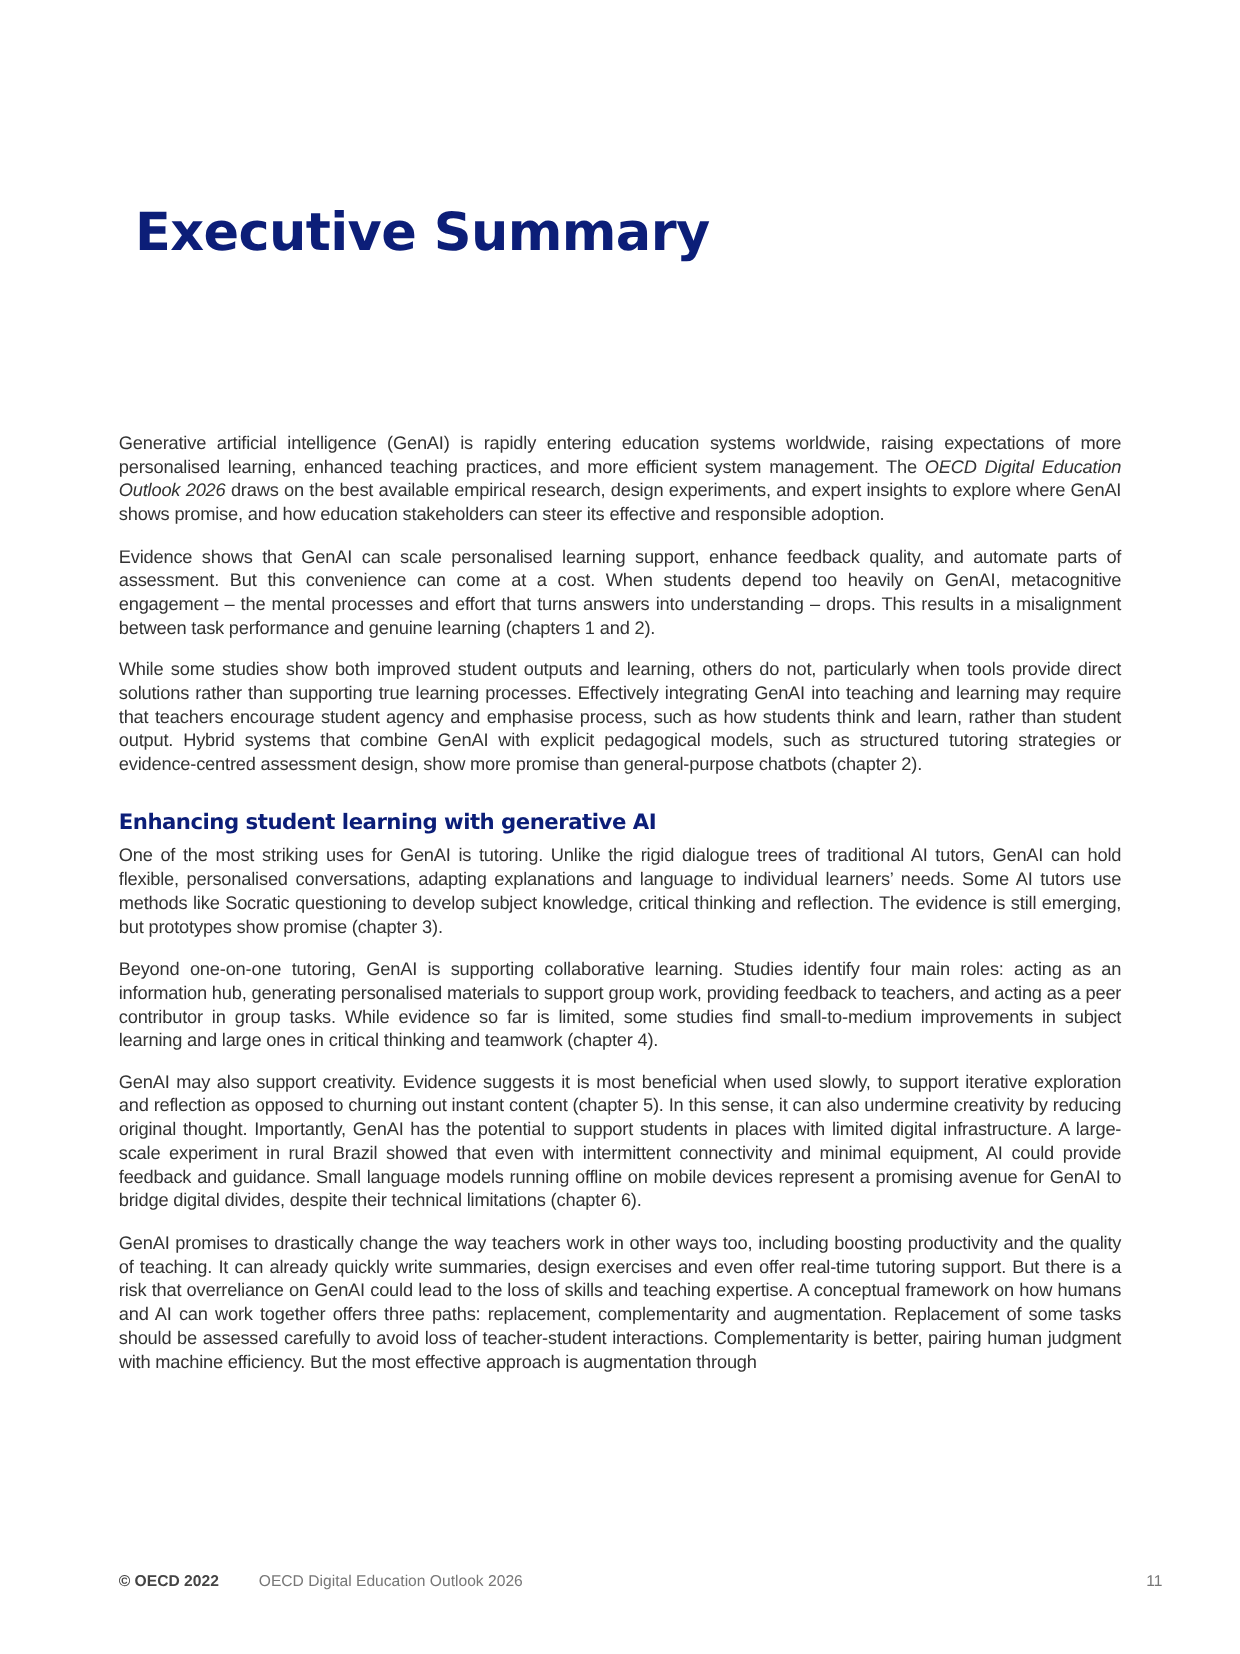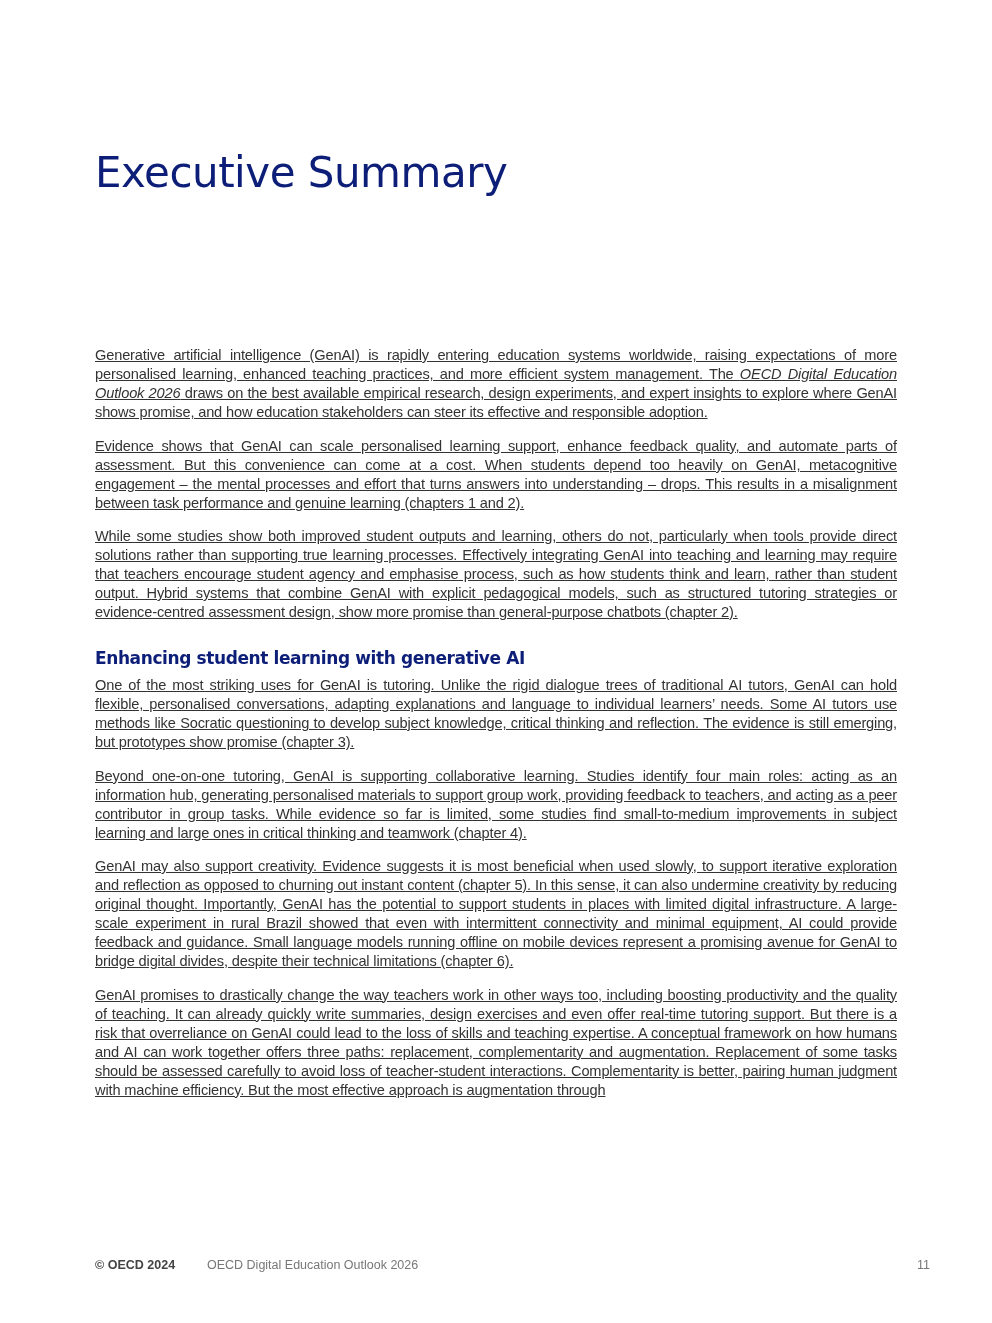--- a/index.html
+++ b/index.html
@@ -2,34 +2,33 @@
 <html><head>
   <meta charset="utf-8">
   <style>
     html, body { margin: 0; padding: 0; background: #ffffff; }
     body {
       width: 992px; height: 1323px; position: relative; overflow: hidden;
       font-family: "Liberation Sans", "DejaVu Sans", sans-serif;
       color: #333333;
     }
     .page-title {
-      position: absolute; left: 95px; top: 148px; margin: 0;
+      position: absolute; left: 95px; top: 148px; margin: 13px;
       font-family: "DejaVu Sans", sans-serif;
-      font-weight: normal; font-size: 42px; letter-spacing: -0.5px;
+      font-weight: bold; font-size: 42px; letter-spacing: -0.5px;
       color: #0c1e78;
     }
     .content {
       position: absolute; left: 95px; top: 346px; width: 802px;
     }
     p.body {
       margin: 0 0 14.5px 0;
       font-size: 14.6px; line-height: 19px;
       text-align: justify; color: #333333;
       letter-spacing: -0.15px;
-      text-decoration: underline;
     }
     p.body em { font-style: italic; }
     h2.section {
       margin: 24px 0 6px 0;
       font-family: "DejaVu Sans", sans-serif;
       font-weight: bold; font-size: 17px; line-height: 24px;
       color: #0c1e78; letter-spacing: -0.4px;
     }
     .footer {
       position: absolute; top: 1258px; left: 95px; width: 835px;
@@ -51,16 +50,16 @@
 
   <h2 class="section">Enhancing student learning with generative AI</h2>
   <p class="body">One of the most striking uses for GenAI is tutoring. Unlike the rigid dialogue trees of traditional AI tutors, GenAI can hold flexible, personalised conversations, adapting explanations and language to individual learners’ needs. Some AI tutors use methods like Socratic questioning to develop subject knowledge, critical thinking and reflection. The evidence is still emerging, but prototypes show promise (chapter 3).</p>
   <p class="body">Beyond one-on-one tutoring, GenAI is supporting collaborative learning. Studies identify four main roles: acting as an information hub, generating personalised materials to support group work, providing feedback to teachers, and acting as a peer contributor in group tasks. While evidence so far is limited, some studies find small-to-medium improvements in subject learning and large ones in critical thinking and teamwork (chapter 4).</p>
   <p class="body">GenAI may also support creativity. Evidence suggests it is most beneficial when used slowly, to support iterative exploration and reflection as opposed to churning out instant content (chapter 5). In this sense, it can also undermine creativity by reducing original thought. Importantly, GenAI has the potential to support students in places with limited digital infrastructure. A large-scale experiment in rural Brazil showed that even with intermittent connectivity and minimal equipment, AI could provide feedback and guidance. Small language models running offline on mobile devices represent a promising avenue for GenAI to bridge digital divides, despite their technical limitations (chapter 6).</p>
 
   <p class="body">GenAI promises to drastically change the way teachers work in other ways too, including boosting productivity and the quality of teaching. It can already quickly write summaries, design exercises and even offer real-time tutoring support. But there is a risk that overreliance on GenAI could lead to the loss of skills and teaching expertise. A conceptual framework on how humans and AI can work together offers three paths: replacement, complementarity and augmentation. Replacement of some tasks should be assessed carefully to avoid loss of teacher-student interactions. Complementarity is better, pairing human judgment with machine efficiency. But the most effective approach is augmentation through</p>
 </div>
 
 <div class="footer">
-  <span class="copyright">© OECD 2024</span>
+  <span class="copyright">© OECD 2022</span>
   <span class="pub">OECD Digital Education Outlook 2026</span>
   <span class="pagenum">11</span>
 </div>
 
 </body></html>

